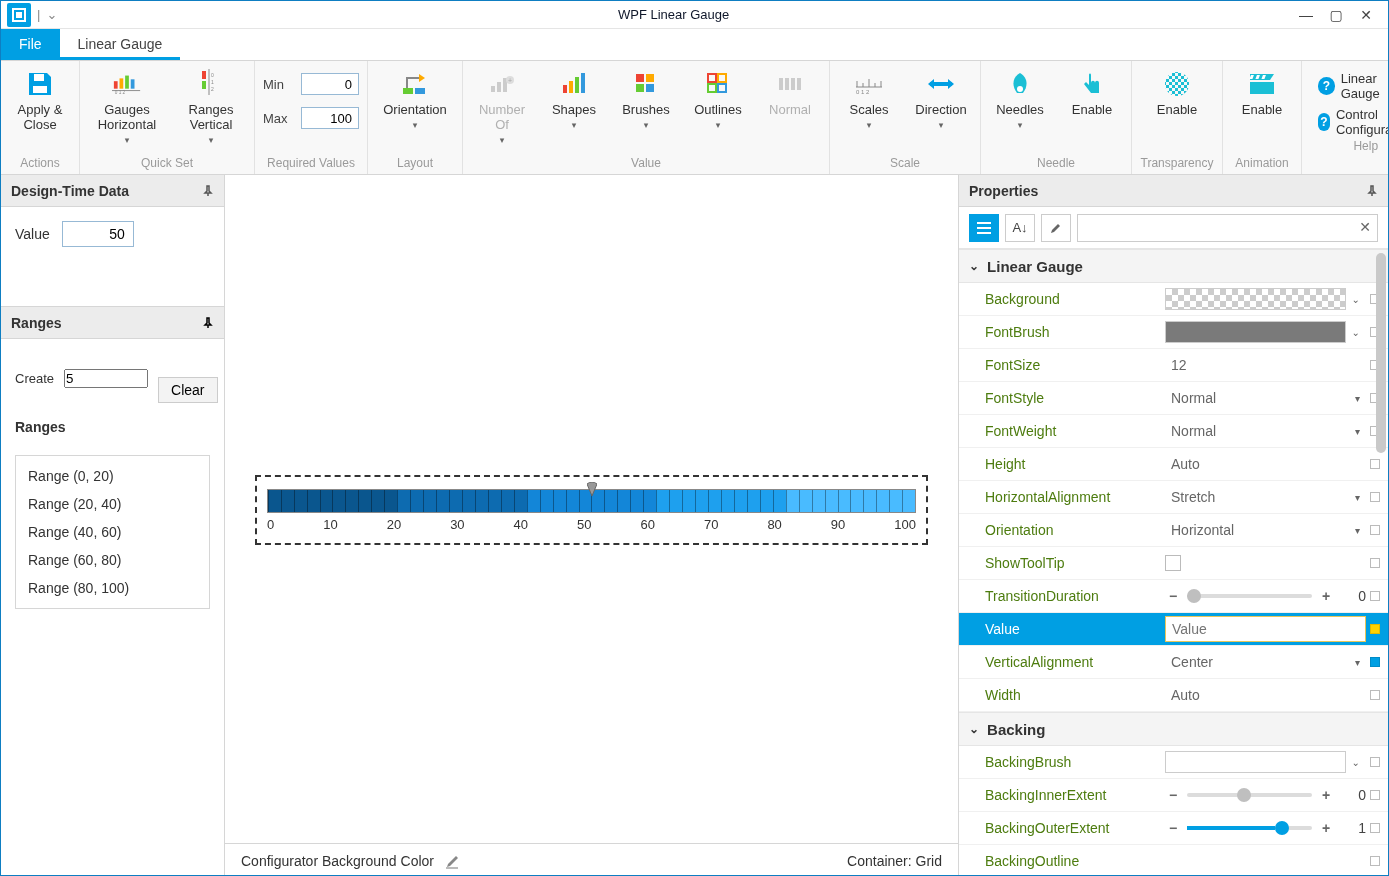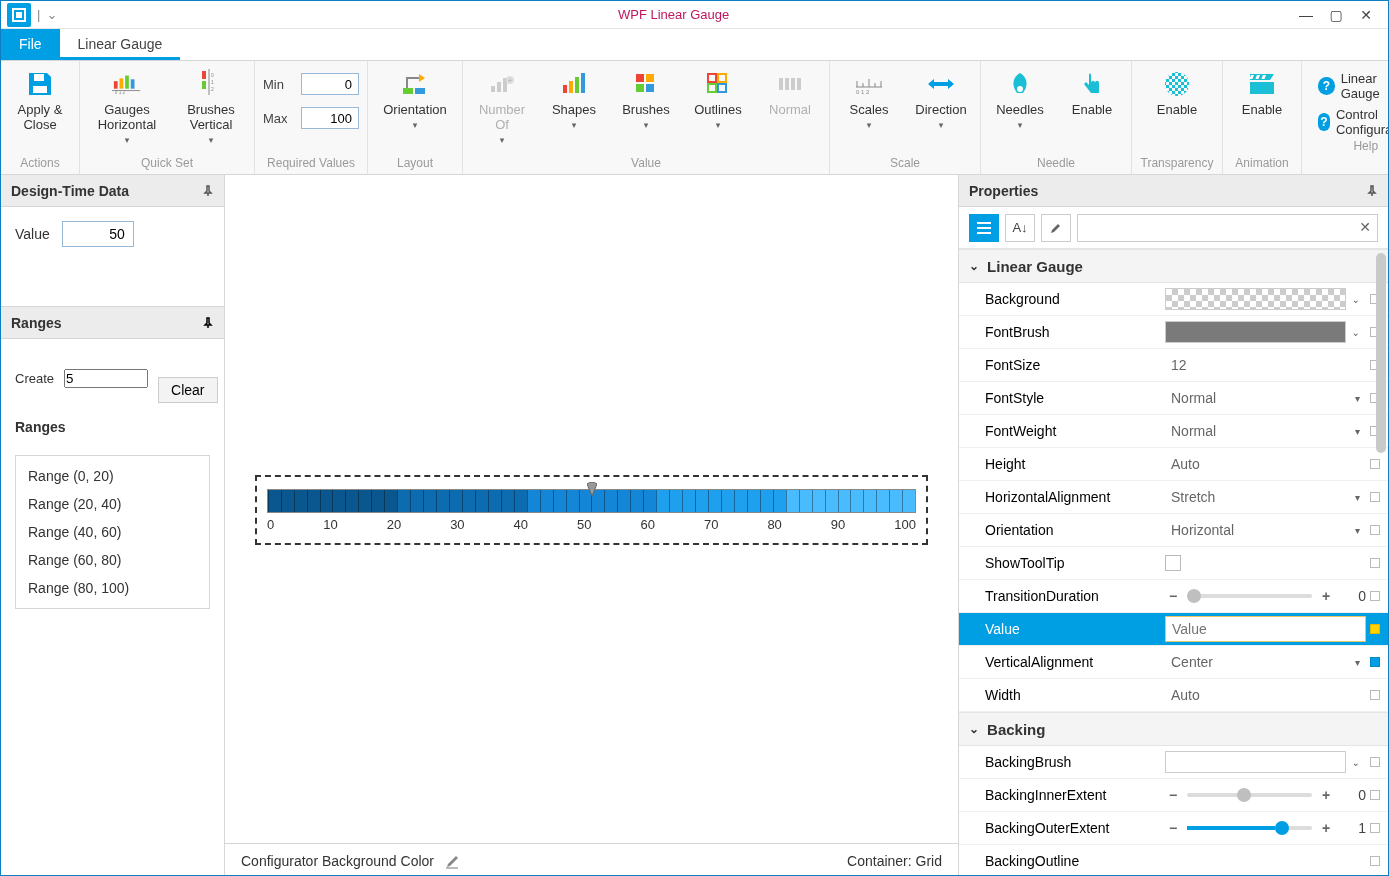--- a/index.html
+++ b/index.html
@@ -1,20 +1,20 @@
 <!DOCTYPE html>
 <html><head>
 <meta charset="utf-8">
 <style>
 * { box-sizing: border-box; margin: 0; padding: 0; font-family: "Segoe UI", Arial, sans-serif; }
 body { width: 1389px; height: 876px; background: #fff; border: 1px solid #0e7ec2; overflow: hidden; font-size: 13px; color: #333; }
 .titlebar { height: 28px; background: #fff; display: flex; align-items: center; border-bottom: 1px solid #e5e5e5; }
 .titlebar .app-icon { width: 24px; height: 24px; background: #009fe3; margin: 0 6px; display:flex;align-items:center;justify-content:center;color:#fff;font-weight:bold;border-radius:2px;}
 .titlebar .qat { display:flex; gap:4px; align-items:center; color:#888;}
-.titlebar .title { flex:1; text-align:center; font-size:13px; color:#be185d;}
+.titlebar .title { flex:1; text-align:center; font-size:13px; color:#0f172a;}
 .titlebar .winctrls { display:flex; gap:6px; padding:0 10px;}
 .titlebar .winctrl { width:24px; text-align:center; color:#444; font-size:14px; cursor:pointer;}
 .tabstrip { height: 32px; display:flex; border-bottom:1px solid #d6d6d6; background:#fff;}
 .tab { padding:0 18px; line-height:30px; font-size:14px; color:#444; cursor:pointer; border-bottom:3px solid transparent;}
 .tab.file { background:#009fe3; color:#fff; font-weight:400;}
 .tab.active { border-bottom-color:#009fe3;}
 .ribbon { height: 114px; background:#f8f8f8; border-bottom:1px solid #d6d6d6; display:flex; align-items:stretch;}
 .rgroup { border-right:1px solid #e2e2e2; padding:4px 8px 2px; display:flex; flex-direction:column; position:relative;}
 .rgroup .items { flex:1; display:flex; align-items:flex-start; gap:10px;}
 .rgroup .label { text-align:center; font-size:12px; color:#9a9a9a; padding:2px 0;}
@@ -59,21 +59,21 @@
 .prop-tools{height:42px;display:flex;align-items:center;gap:6px;padding:0 10px;border-bottom:1px solid #e5e5e5;}
 .ptool{width:30px;height:28px;border:1px solid #ccc;display:flex;align-items:center;justify-content:center;cursor:pointer;background:#fff;color:#444;font-size:13px;}
 .ptool.active{background:#009fe3;color:#fff;border-color:#009fe3;}
 .psearch{flex:1;height:28px;border:1px solid #ccc;position:relative;}
 .psearch .xx{position:absolute;right:6px;top:4px;color:#666;cursor:pointer;font-size:14px;}
 .prop-scroll{flex:1;overflow:hidden;position:relative;}
 .prop-scroll .scrollbar{position:absolute;right:2px;top:4px;width:10px;height:200px;background:#c9c9c9;border-radius:5px;}
 .prop-cat{height:34px;display:flex;align-items:center;padding:0 10px;background:#f4f4f4;border-top:1px solid #e5e5e5;border-bottom:1px solid #e5e5e5;font-weight:600;font-size:15px;cursor:pointer;}
 .prop-cat .chev{margin-right:8px;font-size:12px;}
 .prop-row{height:33px;display:flex;align-items:center;border-bottom:1px solid #f0f0f0;padding-left:26px;font-size:14px;}
-.prop-row .pname{flex:0 0 180px;color:#000000;}
+.prop-row .pname{flex:0 0 180px;color:#4d7c0f;}
 .prop-row .pval{flex:1;display:flex;align-items:center;position:relative;}
 .prop-row .ind{width:10px;height:10px;margin:0 8px 0 4px;border:1px solid #bbb;}
 .prop-row.selected{background:#009fe3;color:#fff;}
 .prop-row.selected .pname{color:#fff;}
 .pdropdown{flex:1;display:flex;align-items:center;justify-content:space-between;padding:0 6px;color:#666;}
 .pdropdown .car{font-size:10px;color:#666;}
 .pinput{flex:1;height:26px;border:1px solid #e8c55a;padding:0 6px;color:#aaa;font-size:14px;background:#fff;}
 .checker{flex:1;height:22px;background:repeating-conic-gradient(#ccc 0 25%,#fff 0 50%) 0 0/12px 12px;border:1px solid #ccc;}
 .solidfill{flex:1;height:22px;background:#7a7a7a;border:1px solid #ccc;}
 .slider-row{flex:1;display:flex;align-items:center;gap:6px;}
@@ -151,21 +151,21 @@
             <svg width="22" height="30" viewBox="0 0 22 30">
               <rect x="2" y="2" width="4" height="8" fill="#e43"></rect>
               <rect x="2" y="12" width="4" height="8" fill="#6c3"></rect>
               <line x1="9" y1="0" x2="9" y2="26" stroke="#888"></line>
               <text x="11" y="8" font-size="5" fill="#888">0</text>
               <text x="11" y="15" font-size="5" fill="#888">1</text>
               <text x="11" y="22" font-size="5" fill="#888">2</text>
             </svg>
           </div>
         <div class="lbl">
-            <span>Brushes Vertical</span>
+            <span>Ranges Vertical</span>
             <span class="dd">▾</span>
           </div>
       </div>
     </div>
     <div class="label">Quick Set</div>
   </div>
 
   <div class="rgroup">
     <div class="items" style="flex-direction:column;gap:8px;padding-top:6px;align-items:center;">
       <div class="valrow">

